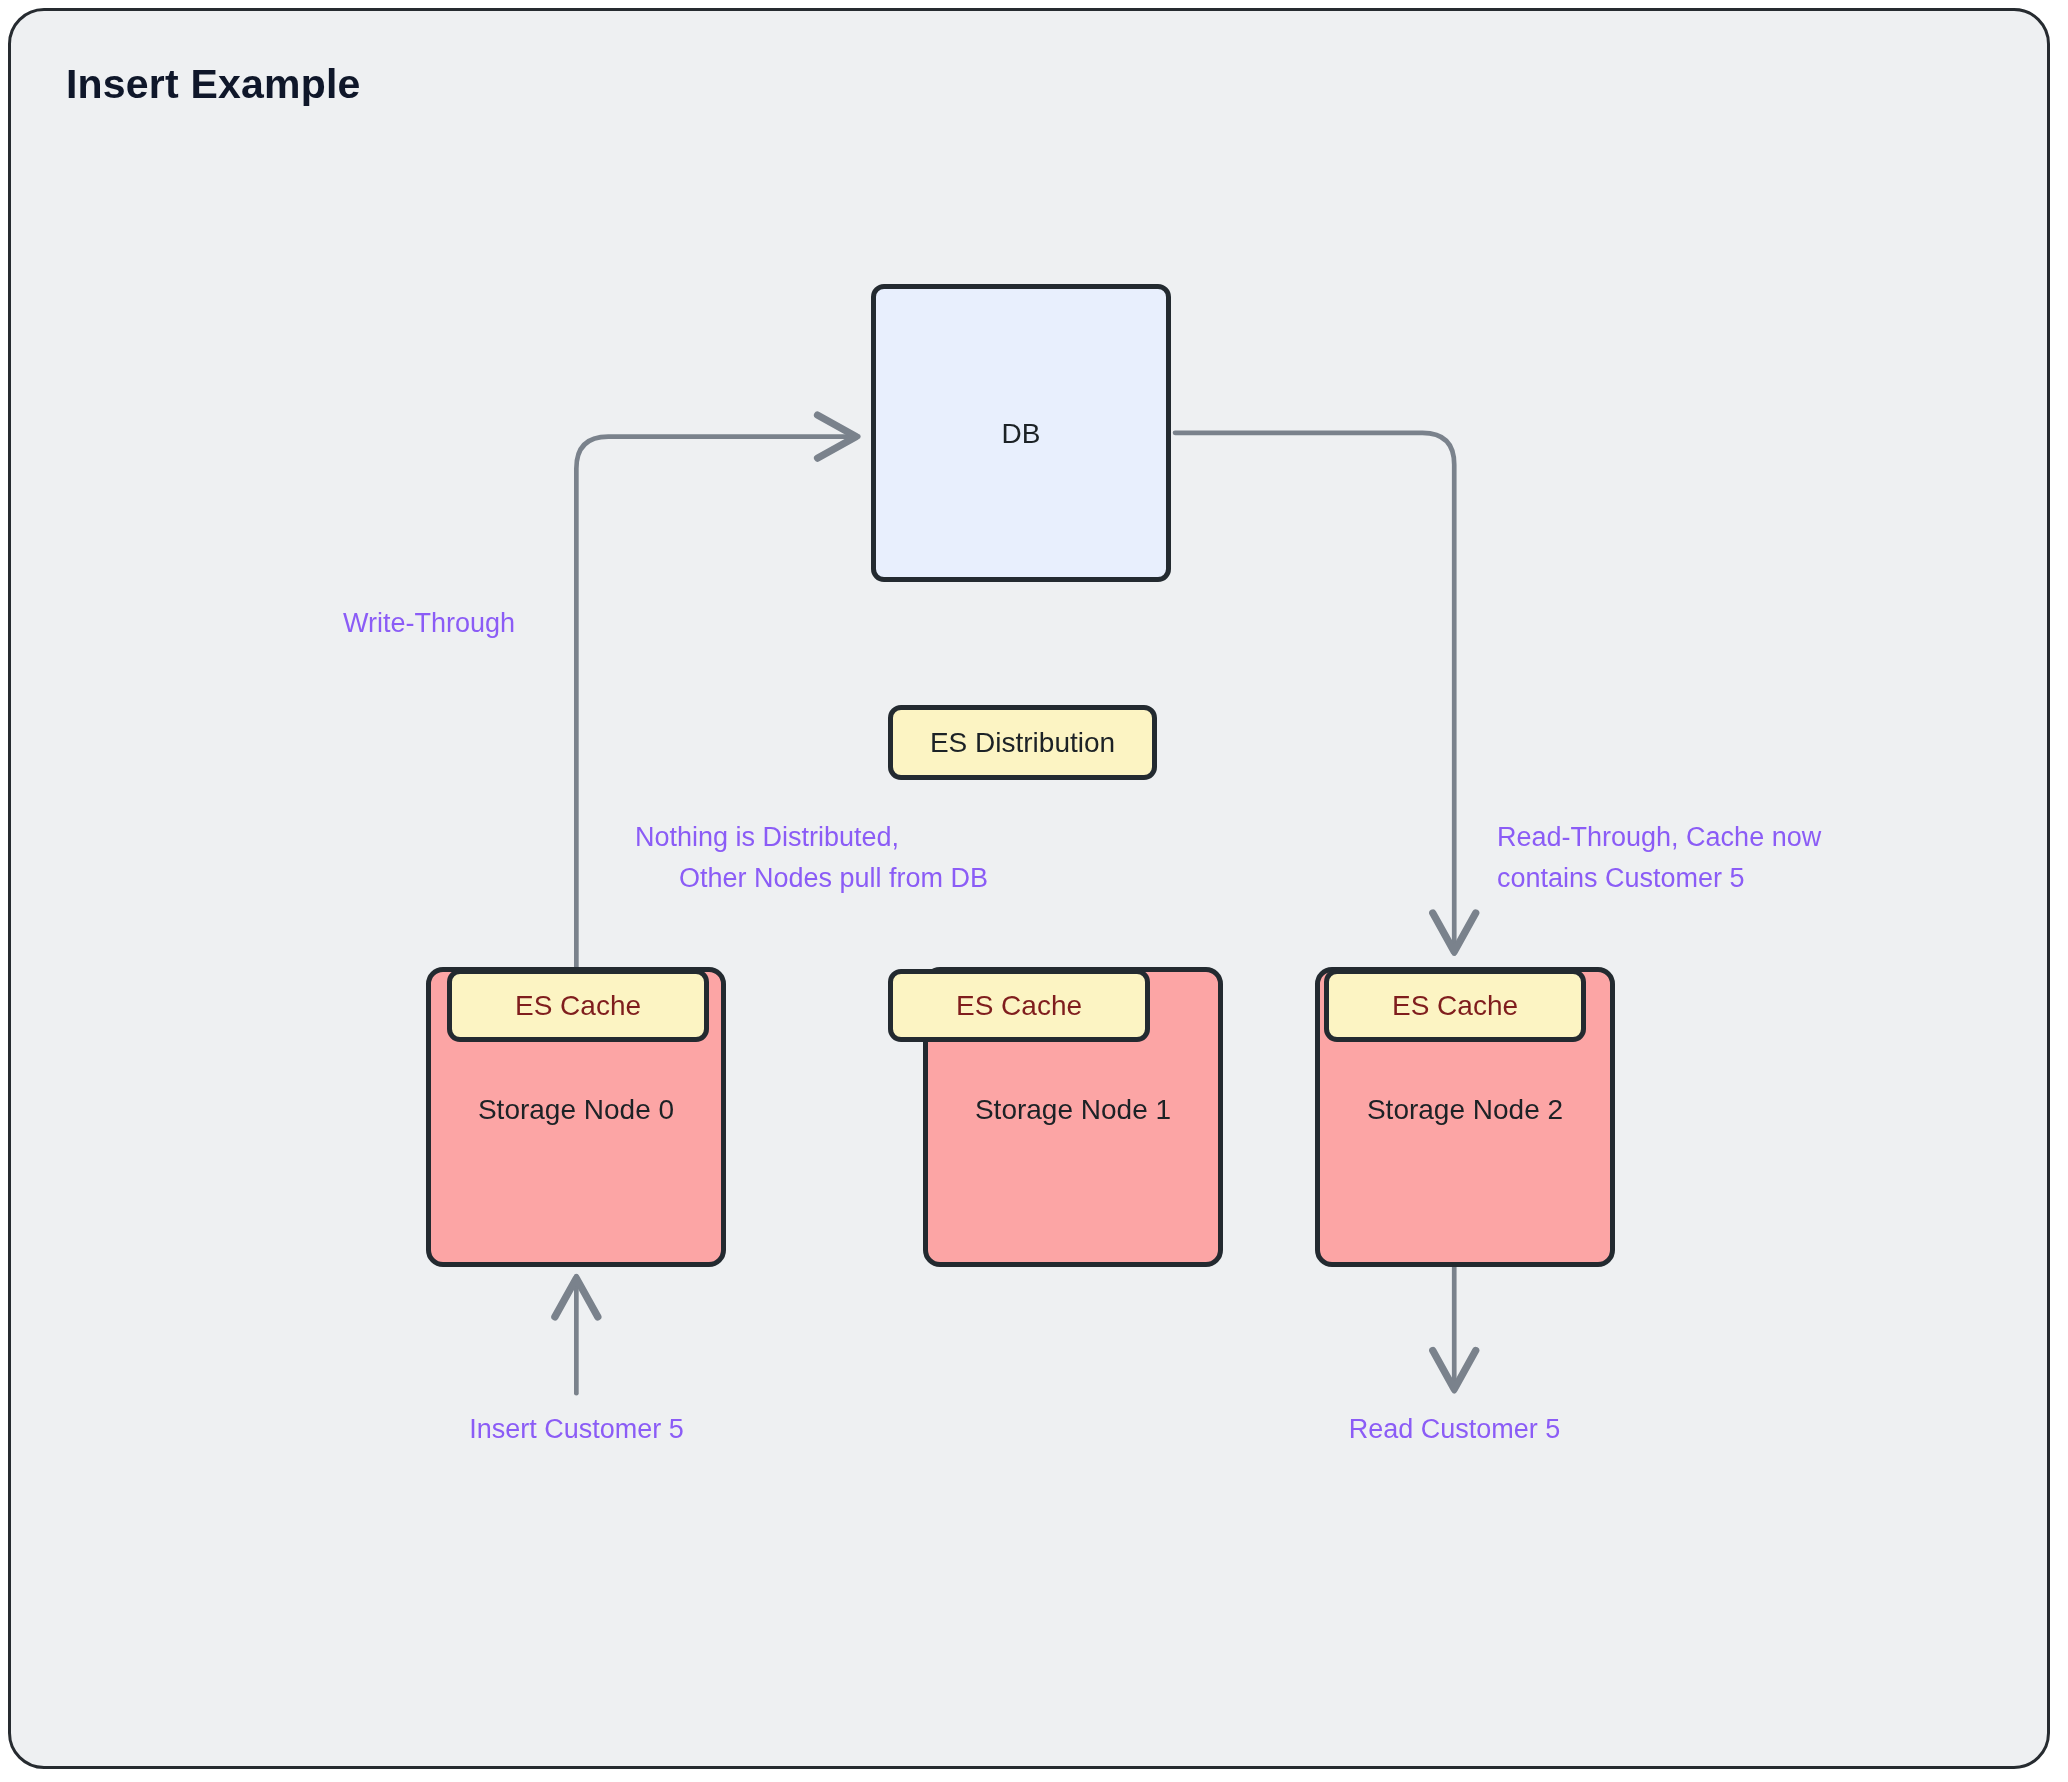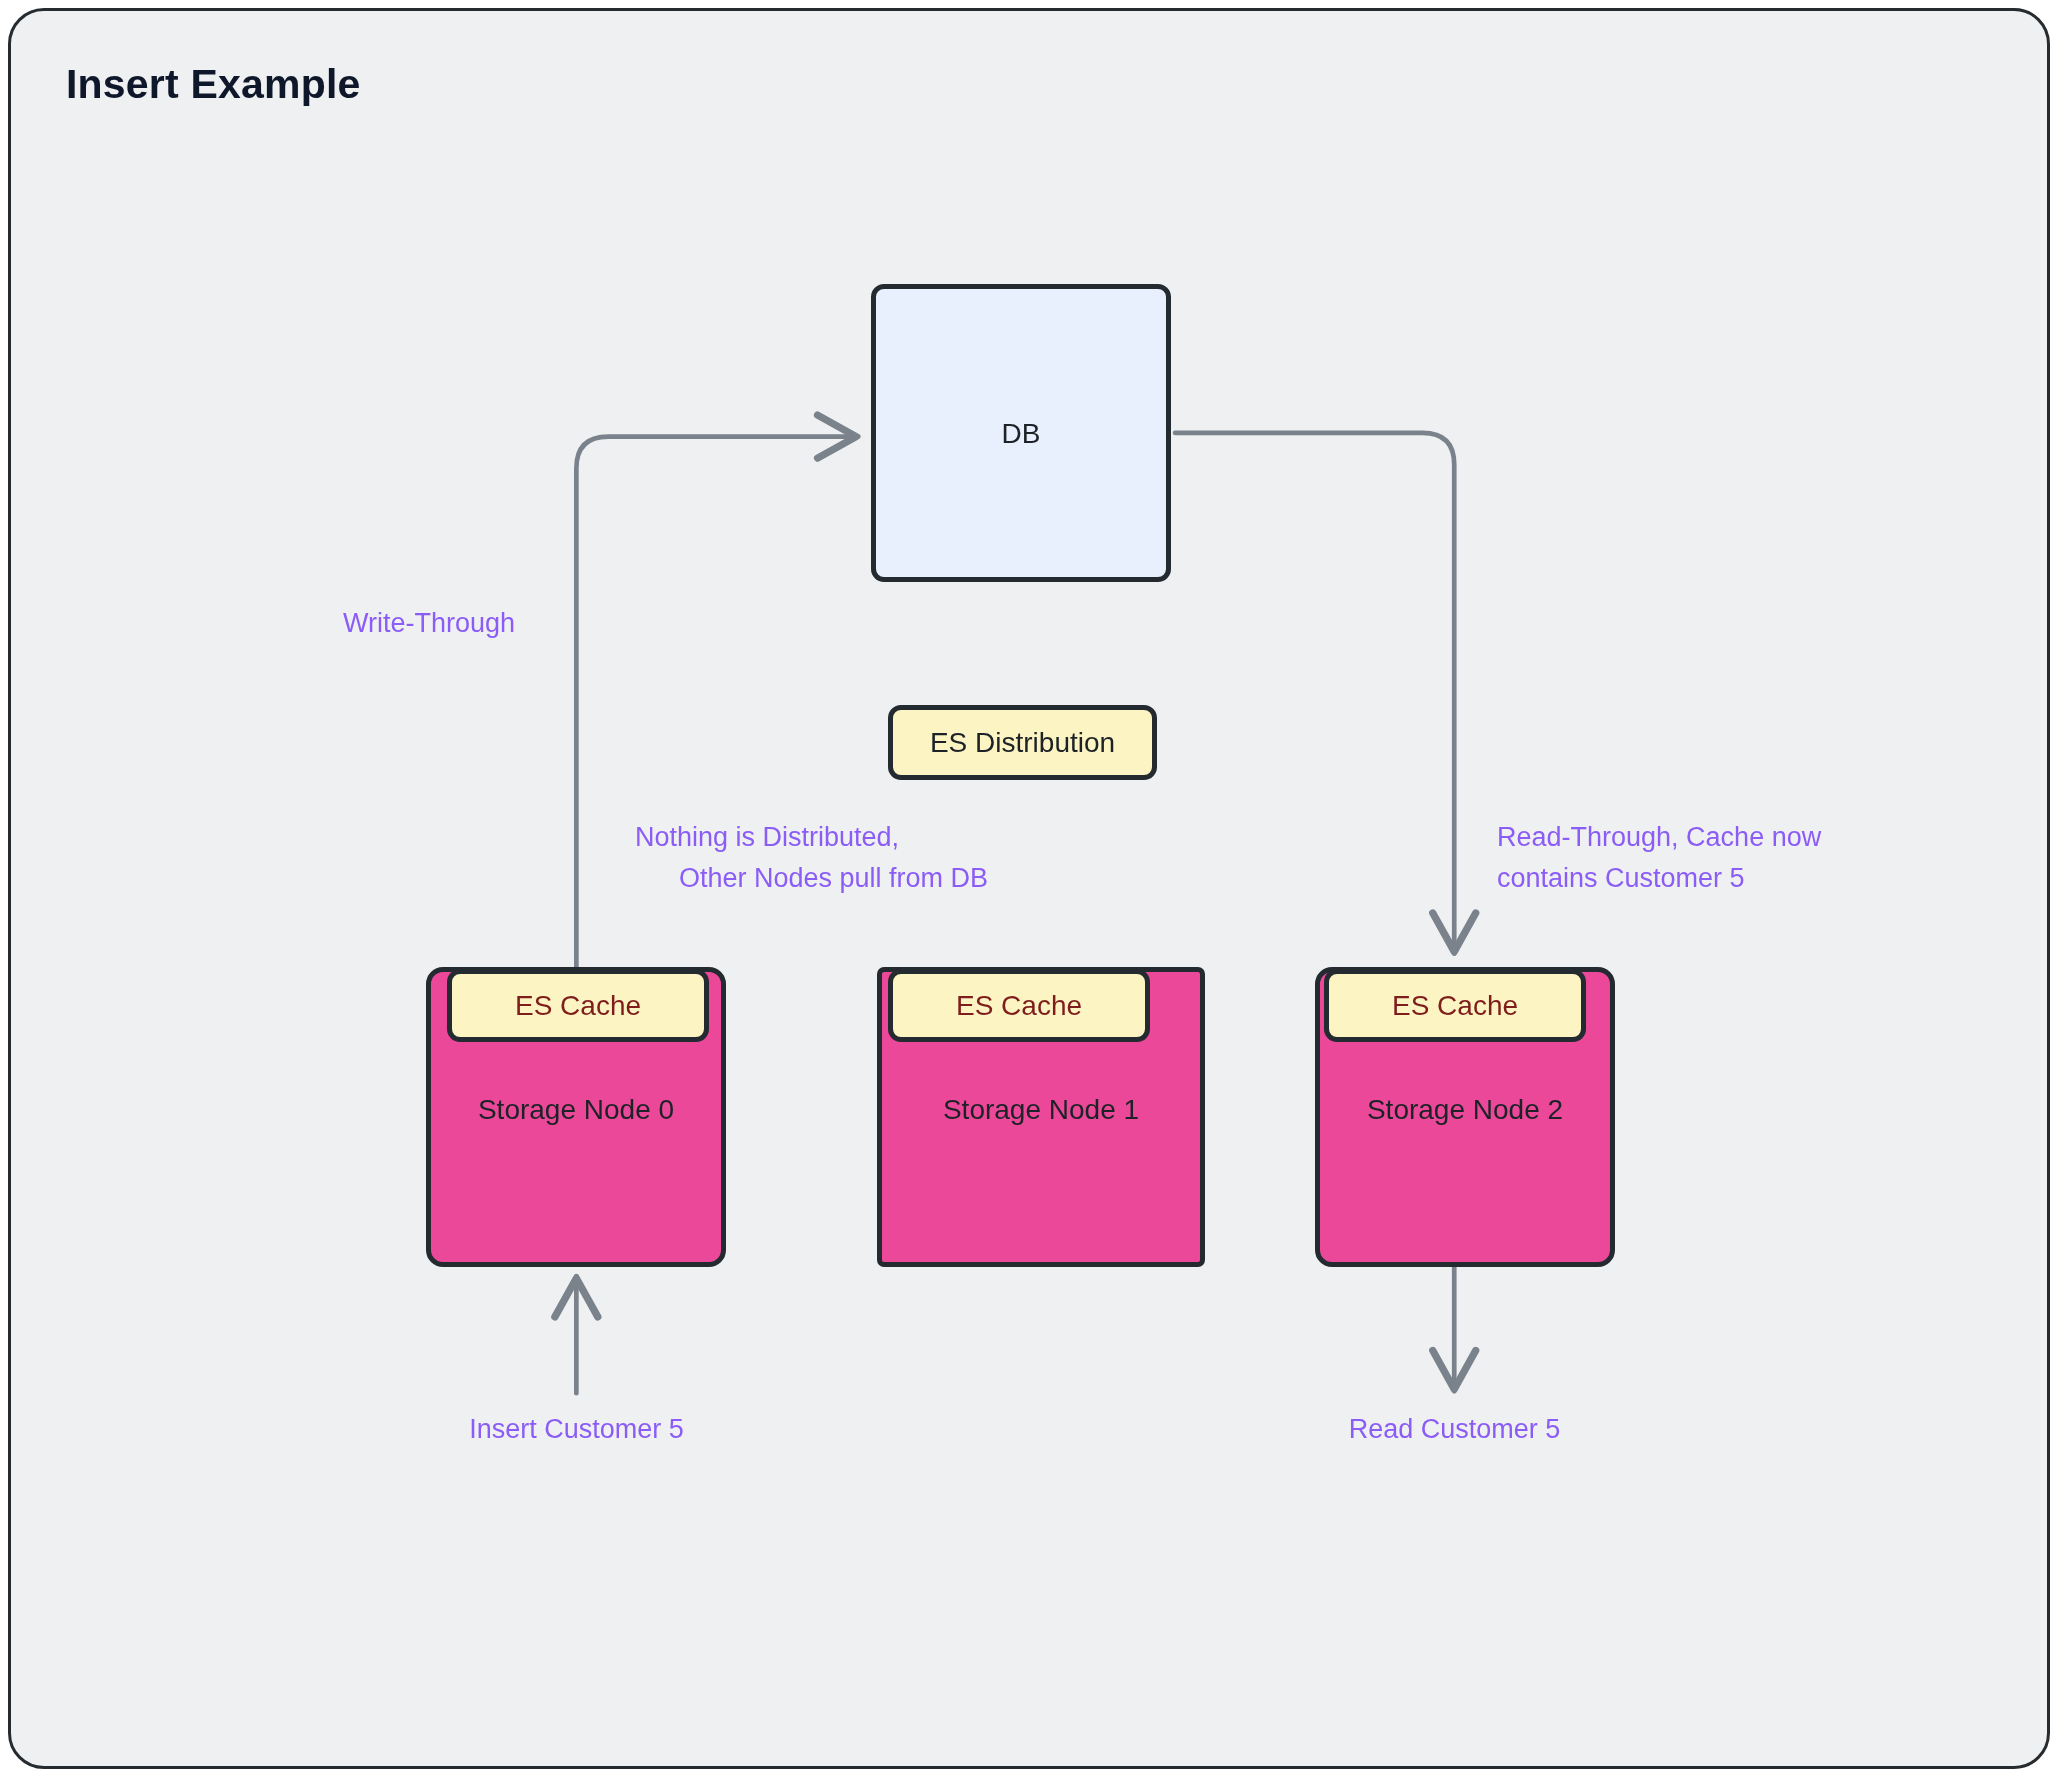--- a/index.html
+++ b/index.html
@@ -67,21 +67,21 @@
     line-height: 1.25;
     text-align: center;
   }
 
   .node-db {
     background: #e8effd;
     border-radius: 13px;
   }
 
   .node-storage {
-    background: #ec4899;
+    background: #fca5a5;
     border-radius: 17px;
     align-items: flex-start;
     justify-content: center;
     padding-top: 7px;
   }
   .storage-label {
     position: absolute;
     left: 0;
     right: 0;
     top: 120px;
@@ -155,21 +155,21 @@
     <span>ES Distribution</span>
   </div>
 
   <div class="node node-storage" style="left:426px; top:967px; width:300px; height:300px;">
     <span class="storage-label">Storage Node 0</span>
   </div>
   <div class="node-cache" style="left:447px; top:969px; width:262px; height:73px;">
     <span>ES Cache</span>
   </div>
 
-  <div class="node node-storage" style="left:877px; top:967px; width:328px; height:300px;border-radius:7px;">
+  <div class="node node-storage" style="left:923px; top:967px; width:300px; height:300px;">
     <span class="storage-label">Storage Node 1</span>
   </div>
   <div class="node-cache" style="left:888px; top:969px; width:262px; height:73px;">
     <span>ES Cache</span>
   </div>
 
   <div class="node node-storage" style="left:1307px; top:967px; width:300px; height:300px;margin-left:8px;">
     <span class="storage-label">Storage Node 2</span>
   </div>
   <div class="node-cache" style="left:1324px; top:969px; width:262px; height:73px;">

